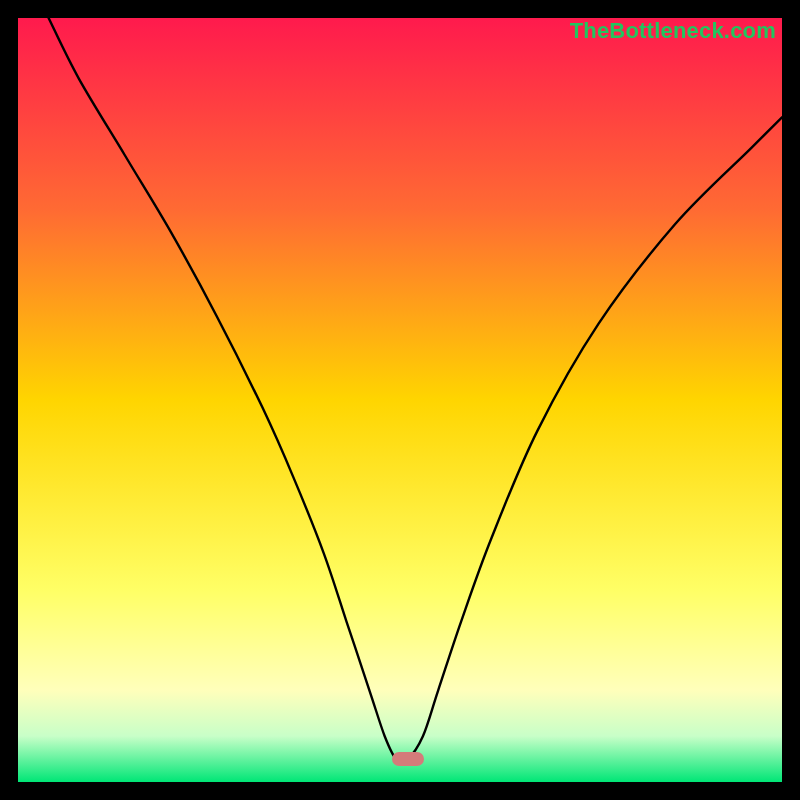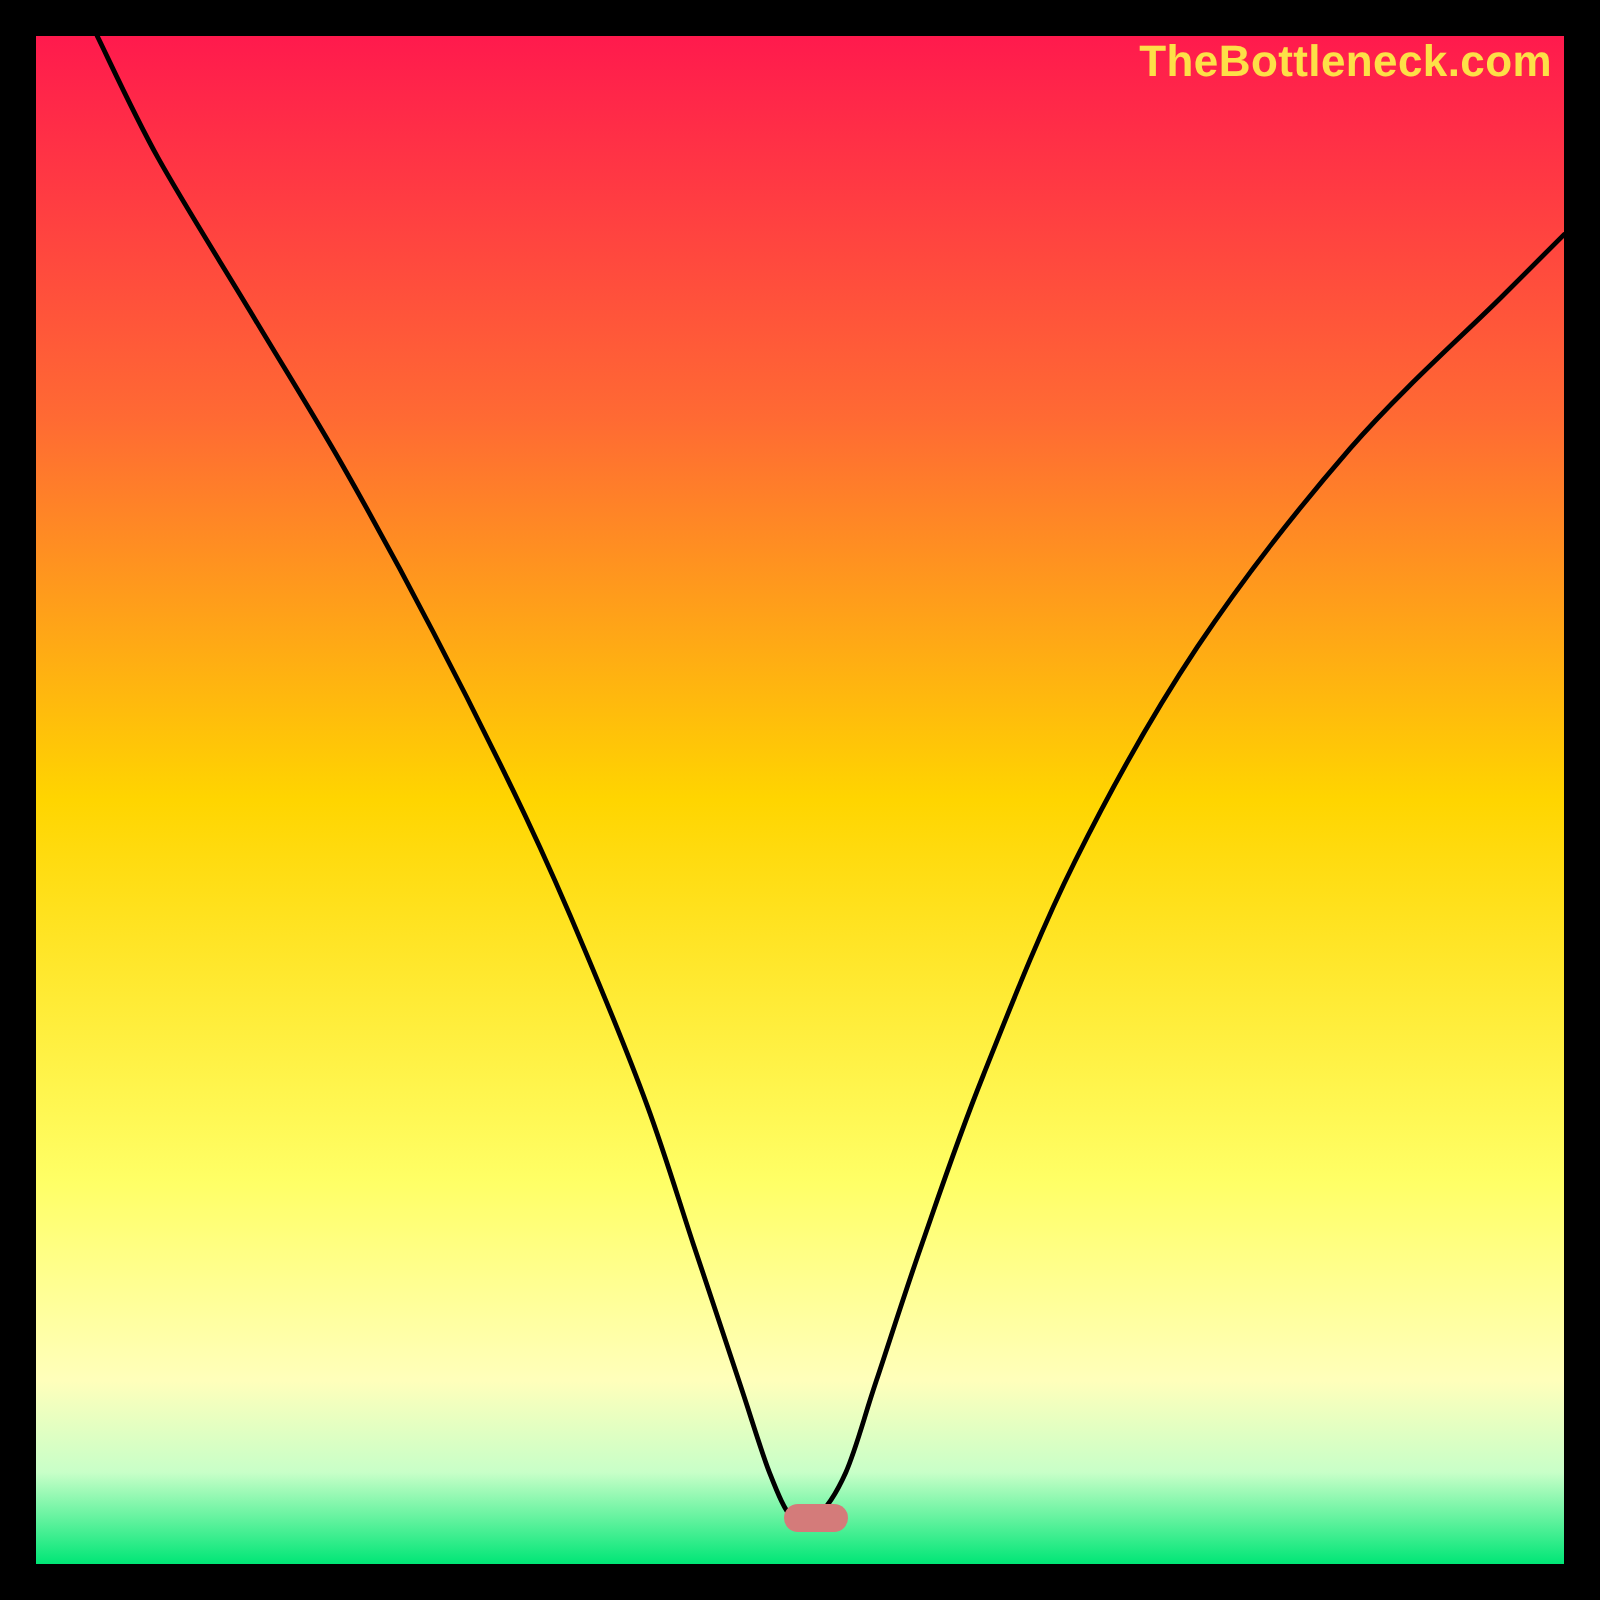--- a/index.html
+++ b/index.html
@@ -24,21 +24,21 @@
     height: 764px;
     overflow: hidden;
   }
   .watermark {
     position: absolute;
     top: 0px;
     right: 6px;
     font-family: Arial, Helvetica, sans-serif;
     font-size: 22px;
     font-weight: bold;
-    color: #fde047;
+    color: #22c55e;
     letter-spacing: 0.2px;
     text-align: right;
   }
   svg.curve {
     position: absolute;
     left: 0;
     top: 0;
     width: 764px;
     height: 764px;
   }

